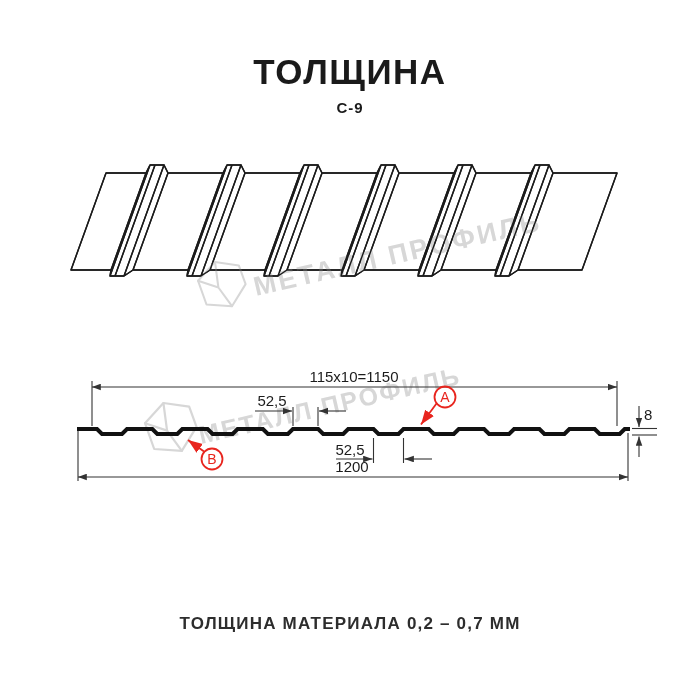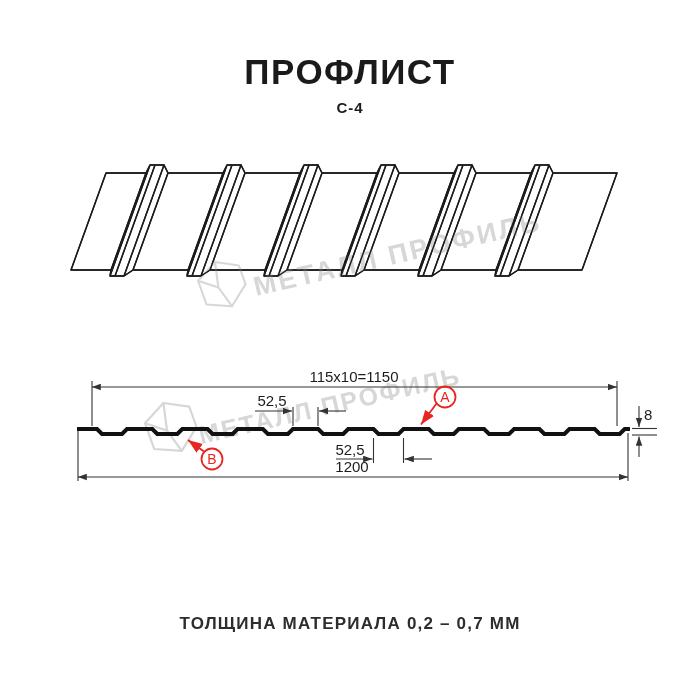--- a/index.html
+++ b/index.html
@@ -20,22 +20,22 @@
   .dim{stroke:#333333;stroke-width:1.1;fill:none;}
   .dimtxt{fill:#1c1c1c;font-size:15px;}
   .red{stroke:#e8251e;fill:none;stroke-width:1.8;}
   .redtxt{fill:#e8251e;font-size:14px;}
 </style>
 </head>
 <body>
 
 <div id="stage">
 
-  <div class="title">ПРОФЛИСТ</div>
-  <div class="subtitle">С-4</div>
+  <div class="title">ТОЛЩИНА</div>
+  <div class="subtitle">С-9</div>
 
   <svg width="700" height="700" viewBox="0 0 700 700">
     <defs>
       <marker id="arrE" markerWidth="9" markerHeight="7" refX="8.5" refY="3" orient="auto">
         <path d="M0,0 L8.5,3 L0,6 Z" fill="#333"></path>
       </marker>
       <marker id="arrS" markerWidth="9" markerHeight="7" refX="0.5" refY="3" orient="auto">
         <path d="M8.5,0 L0.5,3 L8.5,6 Z" fill="#333"></path>
       </marker>
       <marker id="arrR" markerWidth="9" markerHeight="7" refX="8" refY="3" orient="auto">

